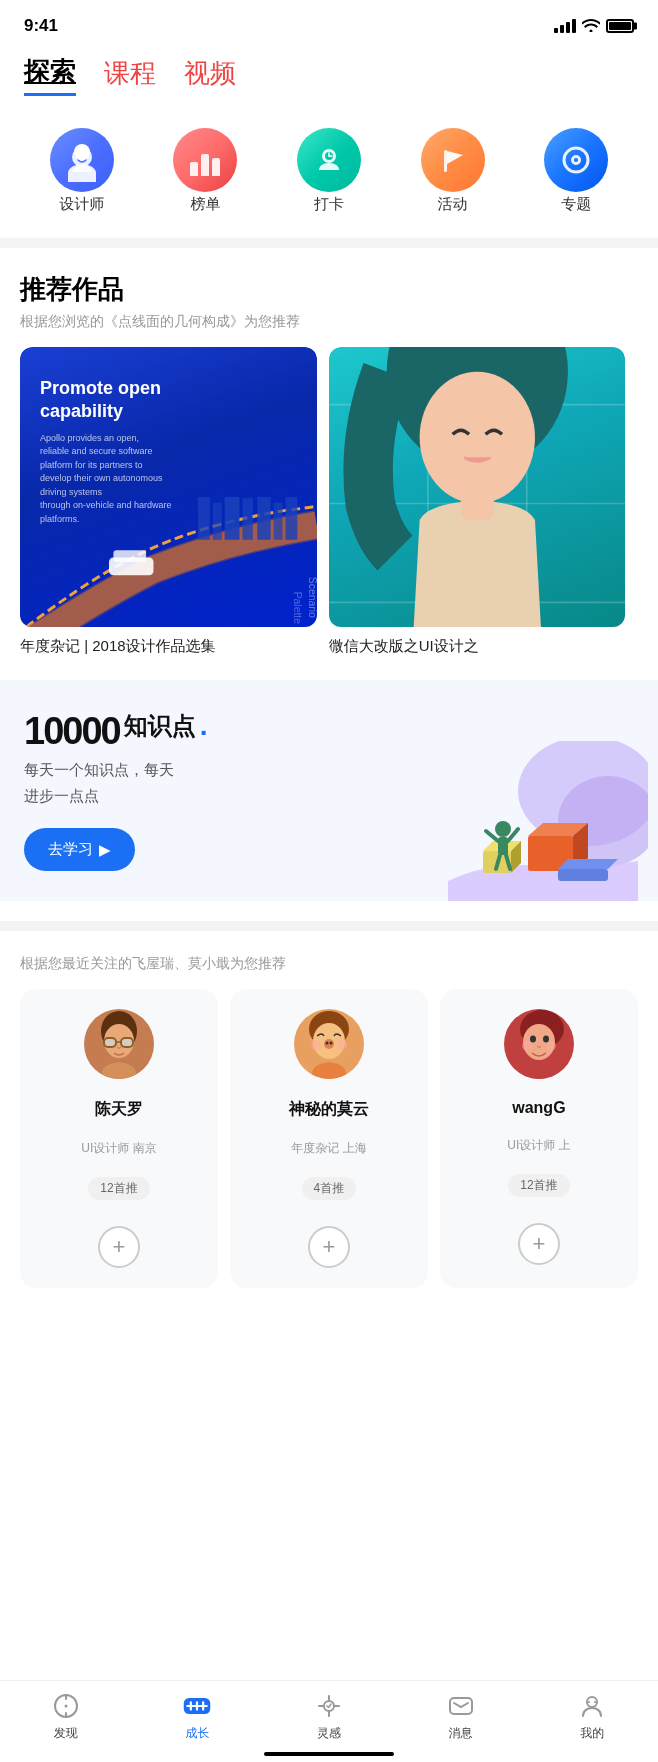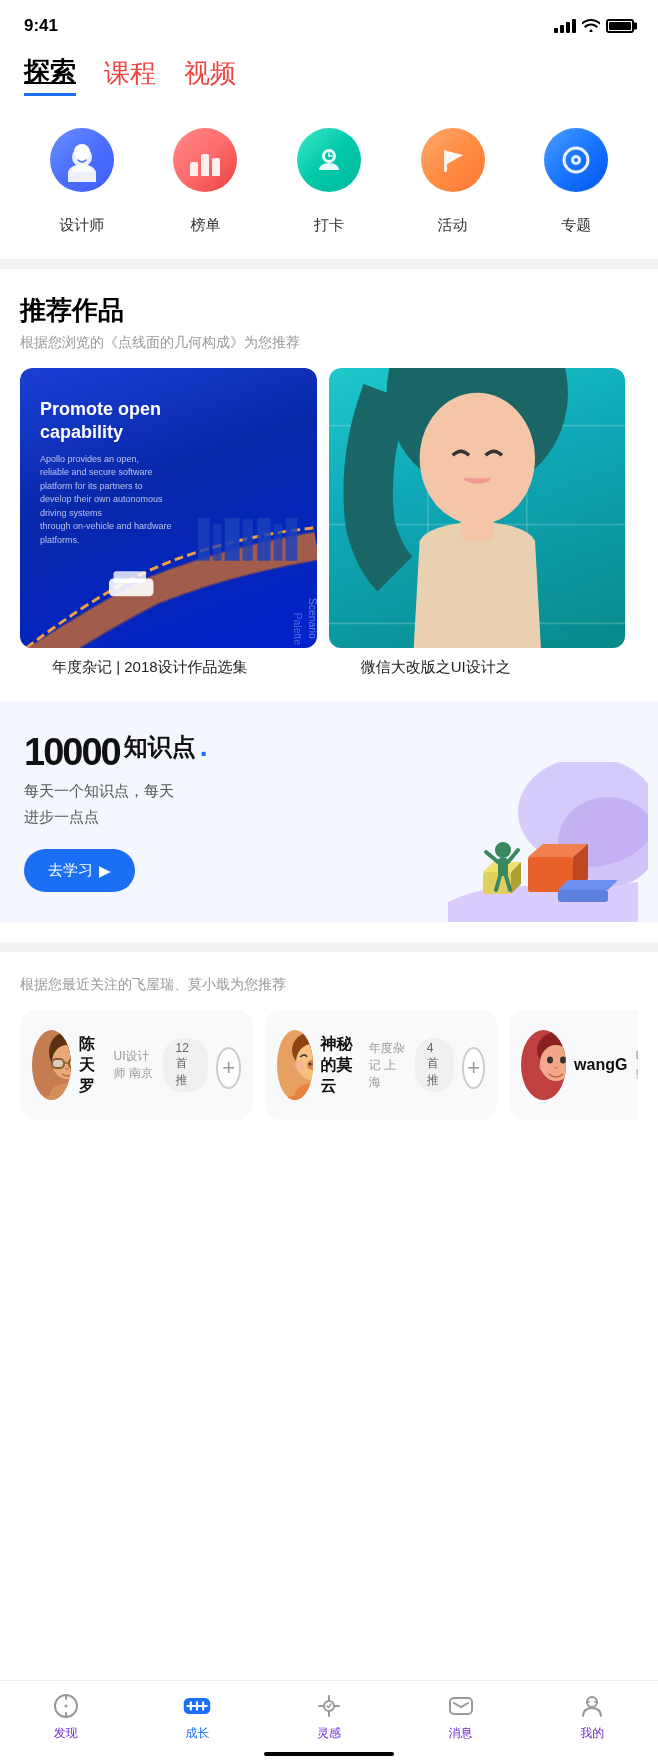--- a/index.html
+++ b/index.html
@@ -81,21 +81,21 @@
     .categories {
       display: flex;
       justify-content: space-around;
       padding: 16px 20px 24px;
       background: #fff;
     }
     .cat-item {
       display: flex;
       flex-direction: column;
       align-items: center;
-      gap: 24px;
+      gap: 3px;
     }
     .cat-icon {
       width: 64px;
       height: 64px;
       border-radius: 50%;
       display: flex;
       align-items: center;
       justify-content: center;
       font-size: 28px;
     }
@@ -205,21 +205,20 @@
       position: relative;
     }
     .work-title {
       font-size: 15px;
       color: #222;
       margin-top: 10px;
       font-weight: 500;
       white-space: nowrap;
       overflow: hidden;
       text-overflow: ellipsis;
-      margin-left: 32px;
     }
 
     
     .knowledge-section {
       background: #f5f7ff;
       margin: 20px 0;
       padding: 30px 24px;
       position: relative;
       overflow: hidden;
       min-height: 180px;
@@ -254,23 +253,23 @@
       overflow: hidden;
       margin-top: 16px;
       padding-bottom: 24px;
     }
     .designer-card {
       flex: 0 0 calc(33.33% - 8px);
       background: #f8f9fb;
       border-radius: 16px;
       padding: 20px 12px;
       display: flex;
-      flex-direction: row;
-      align-items: center;
-      gap: 8px;
+      flex-direction: column;
+      align-items: center;
+      gap: 20px;
     }
     .designer-avatar {
       width: 70px;
       height: 70px;
       border-radius: 50%;
       overflow: hidden;
       position: relative;
     }
     .designer-name {
       font-size: 16px;
@@ -327,21 +326,21 @@
     .bottom-nav-icon {
       width: 30px;
       height: 30px;
       display: flex;
       align-items: center;
       justify-content: center;
       font-size: 22px;
     }
     .bottom-nav-label {
       font-size: 12px;
-      color: #6d28d9;
+      color: #404040;
     }
     .bottom-nav-item.active .bottom-nav-label { color: #1a6ff4; }
 
     .home-indicator {
       height: 4px;
       width: 130px;
       background: #000;
       border-radius: 2px;
       margin: 0 auto;
       position: fixed;

